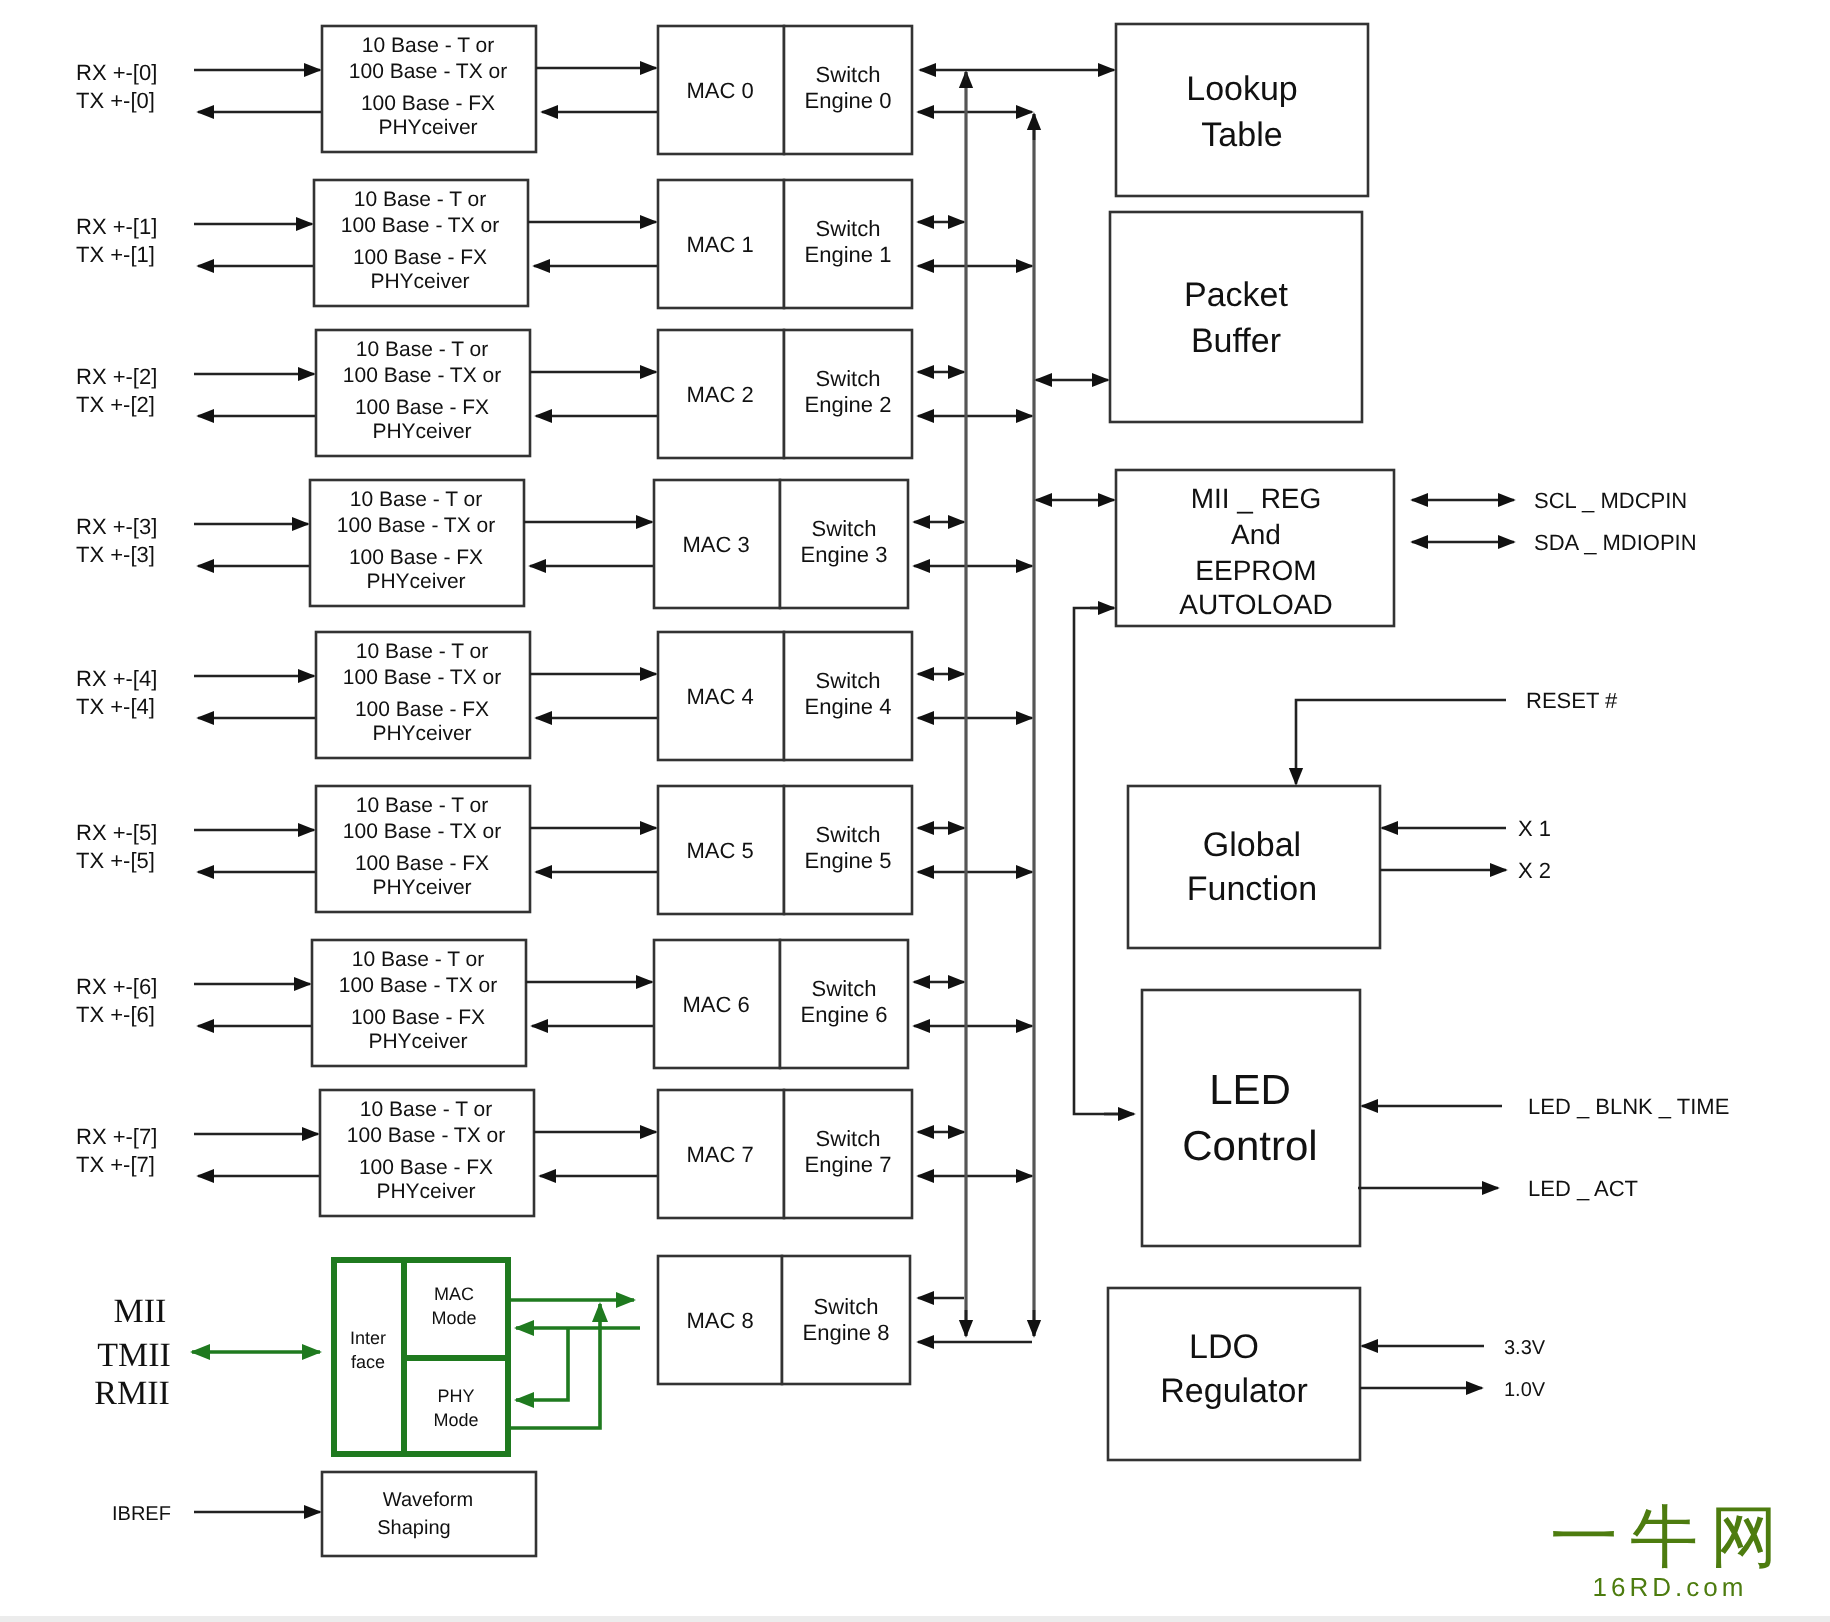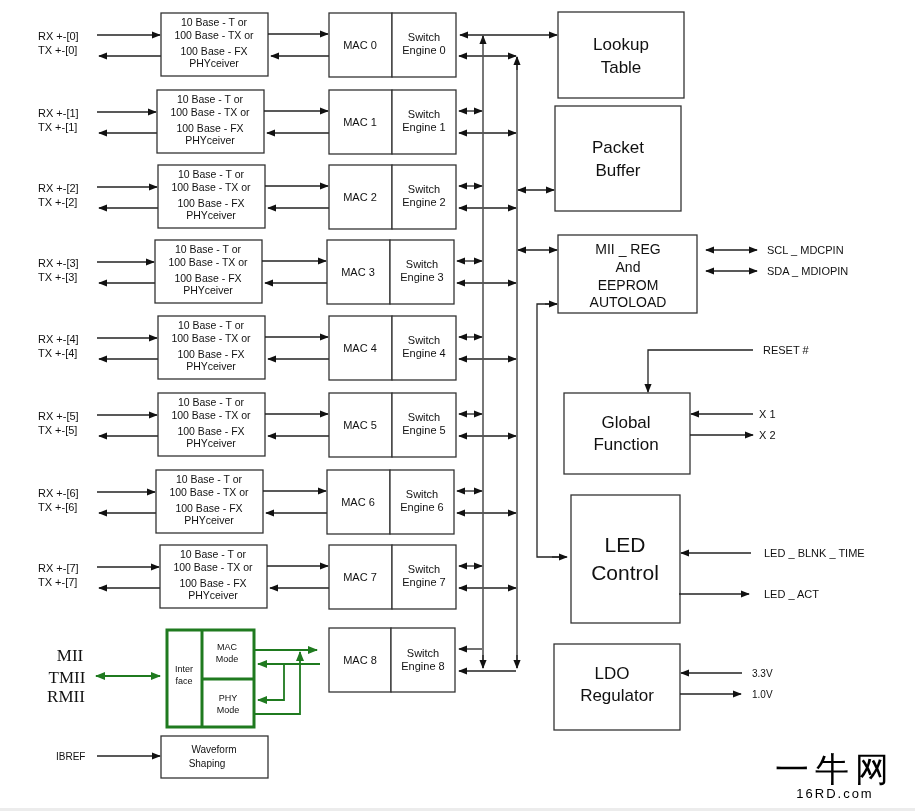--- a/index.html
+++ b/index.html
@@ -5,21 +5,21 @@
   html, body { margin: 0; padding: 0; background: #ffffff; }
   body { width: 915px; height: 811px; position: relative; overflow: hidden; font-family: "Liberation Sans", sans-serif; color: #111; }
   #diagram { position: absolute; left: 0; top: 0; }
   svg text { font-family: "Liberation Sans", sans-serif; fill: #111; }
   .box { fill: #fff; stroke: #333; stroke-width: 1.3; }
   .gbox { fill: #fff; stroke: #1f7a1f; stroke-width: 3; }
   .line { stroke: #222; stroke-width: 1.3; fill: none; }
   .bus { stroke: #555; stroke-width: 1.6; fill: none; }
   .gline { stroke: #1f7a1f; stroke-width: 1.8; fill: none; }
   .caption { position: absolute; left: 0; width: 915px; top: 827px; text-align: center; font-family: "Liberation Sans", sans-serif; font-weight: bold; font-size: 15px; margin-top: 16px; }
-  .watermark { position: absolute; right: 20px; top: 752px; color: #000000; font-family: "Liberation Sans", sans-serif; text-align: center; }
+  .watermark { position: absolute; right: 20px; top: 752px; color: #4d7c0f; font-family: "Liberation Sans", sans-serif; text-align: center; }
   .watermark .wm-big { font-size: 34px; letter-spacing: 6px; line-height: 34px; }
   .watermark .wm-small { font-size: 13px; letter-spacing: 2px; text-align: center; }
   .bottom-bar { position: absolute; left: 0; bottom: 0; width: 915px; height: 3px; background: #ececec; }
 </style>
 </head>
 <body>
 
 <svg id="diagram" width="915" height="811" viewBox="0 0 915 811" xmlns="http://www.w3.org/2000/svg">
   <defs>
     <marker id="ah" viewBox="0 0 10 10" refX="9" refY="5" markerWidth="9" markerHeight="9" orient="auto-start-reverse" markerUnits="userSpaceOnUse">

